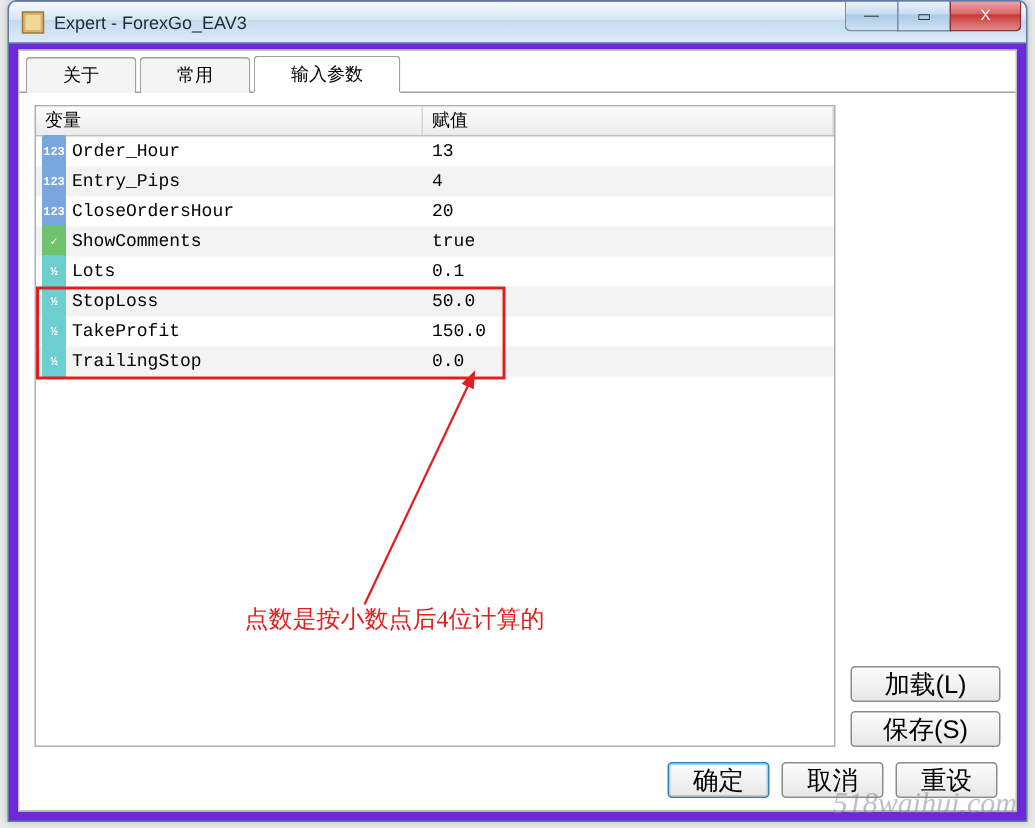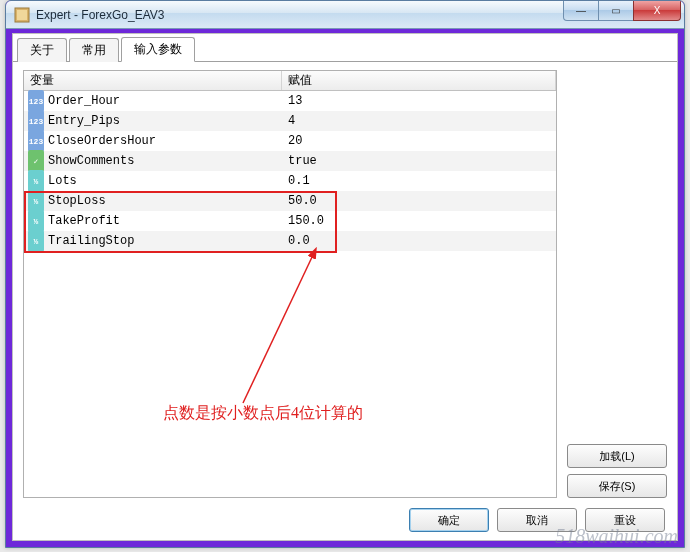--- a/index.html
+++ b/index.html
@@ -52,21 +52,21 @@
     position: absolute; left: 6px; top: 32px; right: 6px; bottom: 6px;
     background: #fff;
     border: 1px solid #bfbfbf;
   }
   .tabs {
     display: flex; align-items: flex-end;
     height: 24px; padding-left: 4px; margin-top: 4px;
     border-bottom: 1px solid #a0a0a0;
   }
   .tab {
-    padding: 3px 12px;
+    padding: 3px 24px;
     border: 1px solid #a0a0a0;
     border-bottom: none;
     margin-right: 2px;
     background: #f4f4f4;
     border-radius: 3px 3px 0 0;
     position: relative;
     top: 1px;
     margin-top: 45px;
   }
   .tab.active { background: #fff; top: 1px; border-bottom: 1px solid #fff; }
@@ -82,21 +82,21 @@
   .right-btns {
     position: absolute; right: 0; bottom: 0; width: 100px;
     display: flex; flex-direction: column; gap: 6px;
   }
   .btn {
     height: 24px;
     background: linear-gradient(#fdfdfd, #e7e7e7);
     border: 1px solid #8a8a8a;
     border-radius: 3px;
     display: flex; align-items: center; justify-content: center;
-    font-size: 11px;
+    font-size: 17px;
   }
   .btn.default {
     border: 1px solid #3c7fb1;
     box-shadow: 0 0 0 1px #a4d1ee inset;
   }
   .grid-head {
     display: flex; height: 20px;
     background: linear-gradient(#fcfcfc, #ececec);
     border-bottom: 1px solid #c0c0c0;
   }
@@ -133,21 +133,21 @@
     position: absolute;
     color: #e02020;
     font-size: 16px;
     font-family: "SimSun", serif;
   }
   .arrow-svg { position: absolute; pointer-events: none; }
   .dlg-buttons {
     position: absolute; right: 12px; bottom: 8px;
     display: flex; gap: 8px;
   }
-  .dlg-buttons .btn { width: 80px; }
+  .dlg-buttons .btn { width: 68px; }
   .watermark {
     position: absolute; right: 12px; bottom: 4px;
     font-size: 20px; font-style: italic;
     color: rgba(120,130,150,0.5);
     font-family: Georgia, serif;
     pointer-events: none;
   }
 </style>
 </head>
 <body>

